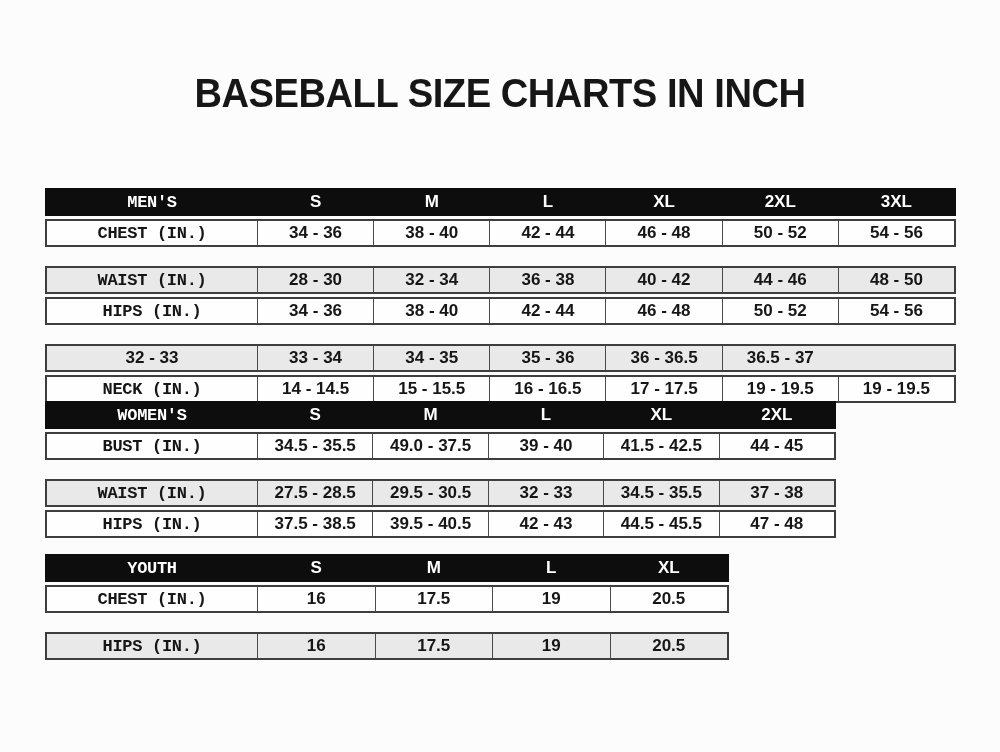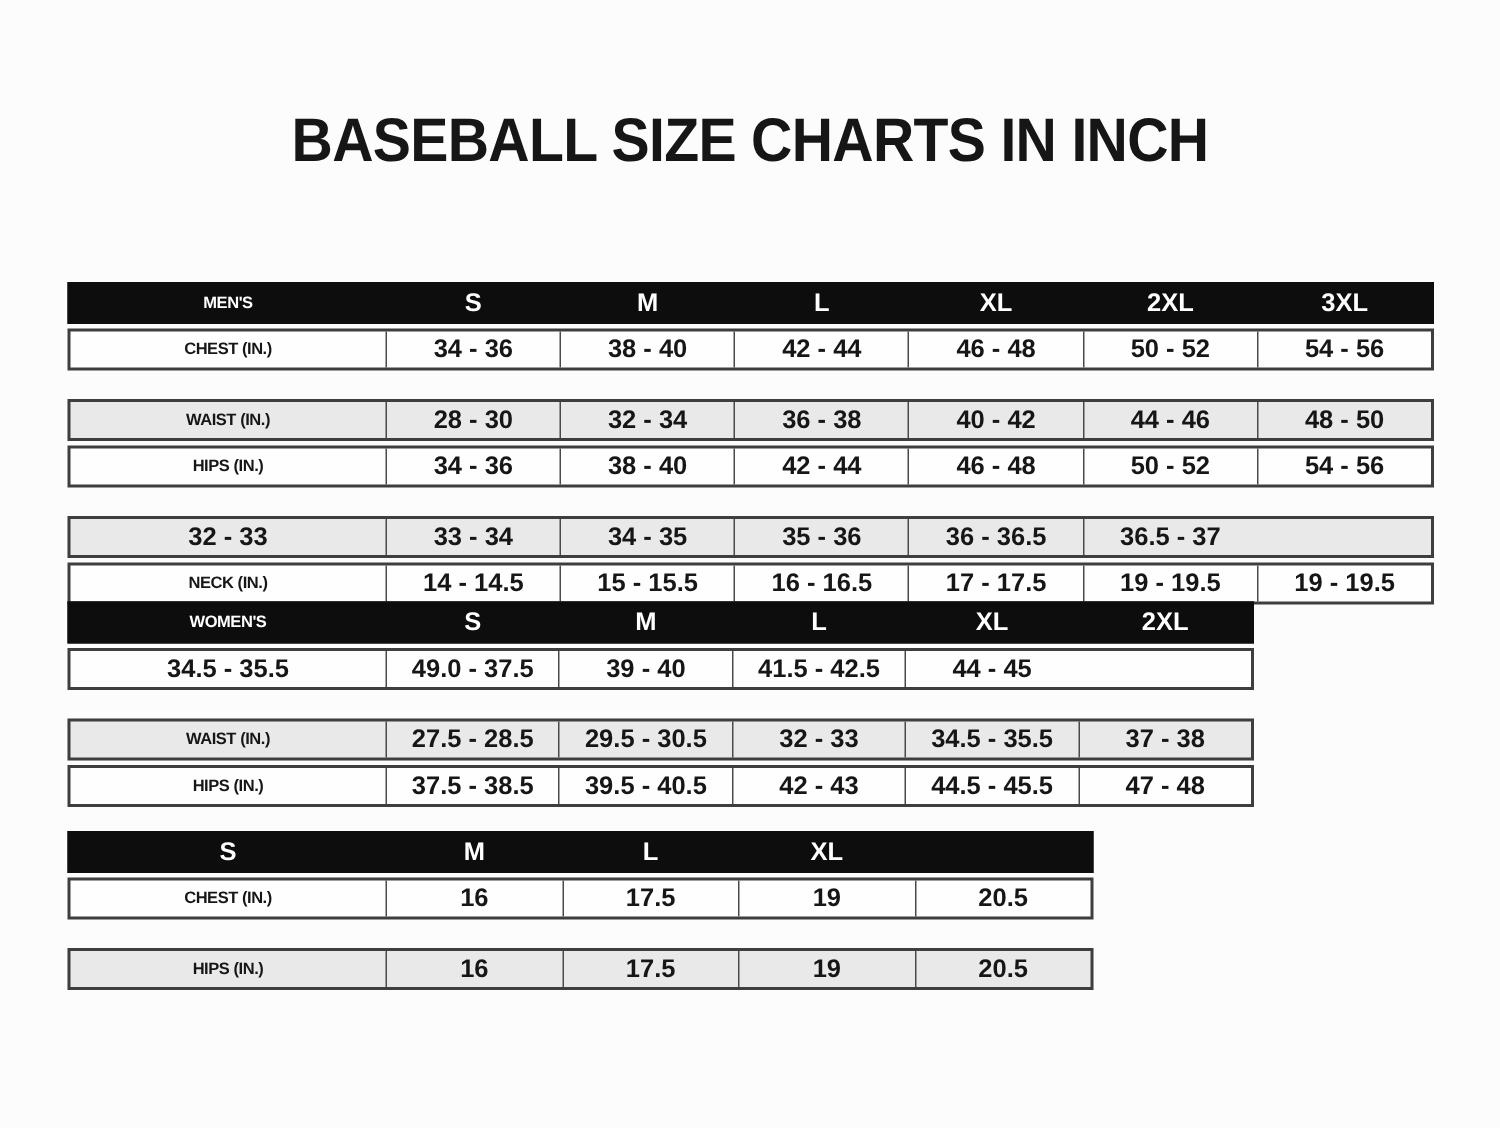--- a/index.html
+++ b/index.html
@@ -28,21 +28,21 @@
   .t-row.shade{background:var(--row-alt-bg,#e9e9e9);margin-top:16px;}
   .t-row.t-head{
     background:var(--header-bg,#0d0d0d);
     border-color:var(--header-bg,#0d0d0d);
   }
   .cell{
     display:flex;align-items:center;justify-content:center;
     font-weight:bold;font-size:17px;color:var(--text,#161616);
     overflow:hidden;white-space:nowrap;
   }
-  .cell.label{font-size:11px;letter-spacing:-0.3px;}
+  .cell.label{font-size:17px;letter-spacing:-0.3px;font-family:Liberation Mono, monospace;}
   .t-head .cell{color:var(--header-text,#ffffff);}
   .cell + .cell{border-left:1.5px solid var(--border-inner,#4a4a4a);}
   .t-head .cell + .cell{border-left-color:transparent;}
   .cols-mens{grid-template-columns:210px repeat(6,1fr);}
   .cols-womens{grid-template-columns:210px repeat(5,1fr);}
   .cols-youth{grid-template-columns:210px repeat(4,1fr);}
   .tbl-mens{top:188px;left:45px;width:911px;}
   .tbl-womens{top:401px;left:45px;width:791px;}
   .tbl-youth{top:554px;left:45px;width:684px;}
 </style>
@@ -112,20 +112,21 @@
   <div class="size-table tbl-womens">
     <div class="t-row t-head cols-womens">
       <div class="cell label">WOMEN'S</div>
       <div class="cell">S</div>
       <div class="cell">M</div>
       <div class="cell">L</div>
       <div class="cell">XL</div>
       <div class="cell">2XL</div>
     </div>
     <div class="t-row cols-womens">
+      <div class="cell label">BUST (IN.)</div>
       <div class="cell">34.5 - 35.5</div>
       <div class="cell">49.0 - 37.5</div>
       <div class="cell">39 - 40</div>
       <div class="cell">41.5 - 42.5</div>
       <div class="cell">44 - 45</div>
     </div>
     <div class="t-row shade cols-womens">
       <div class="cell label">WAIST (IN.)</div>
       <div class="cell">27.5 - 28.5</div>
       <div class="cell">29.5 - 30.5</div>
@@ -138,20 +139,21 @@
       <div class="cell">37.5 - 38.5</div>
       <div class="cell">39.5 - 40.5</div>
       <div class="cell">42 - 43</div>
       <div class="cell">44.5 - 45.5</div>
       <div class="cell">47 - 48</div>
     </div>
   </div>
 
   <div class="size-table tbl-youth">
     <div class="t-row t-head cols-youth">
+      <div class="cell label">YOUTH</div>
       <div class="cell">S</div>
       <div class="cell">M</div>
       <div class="cell">L</div>
       <div class="cell">XL</div>
     </div>
     <div class="t-row cols-youth">
       <div class="cell label">CHEST (IN.)</div>
       <div class="cell">16</div>
       <div class="cell">17.5</div>
       <div class="cell">19</div>

